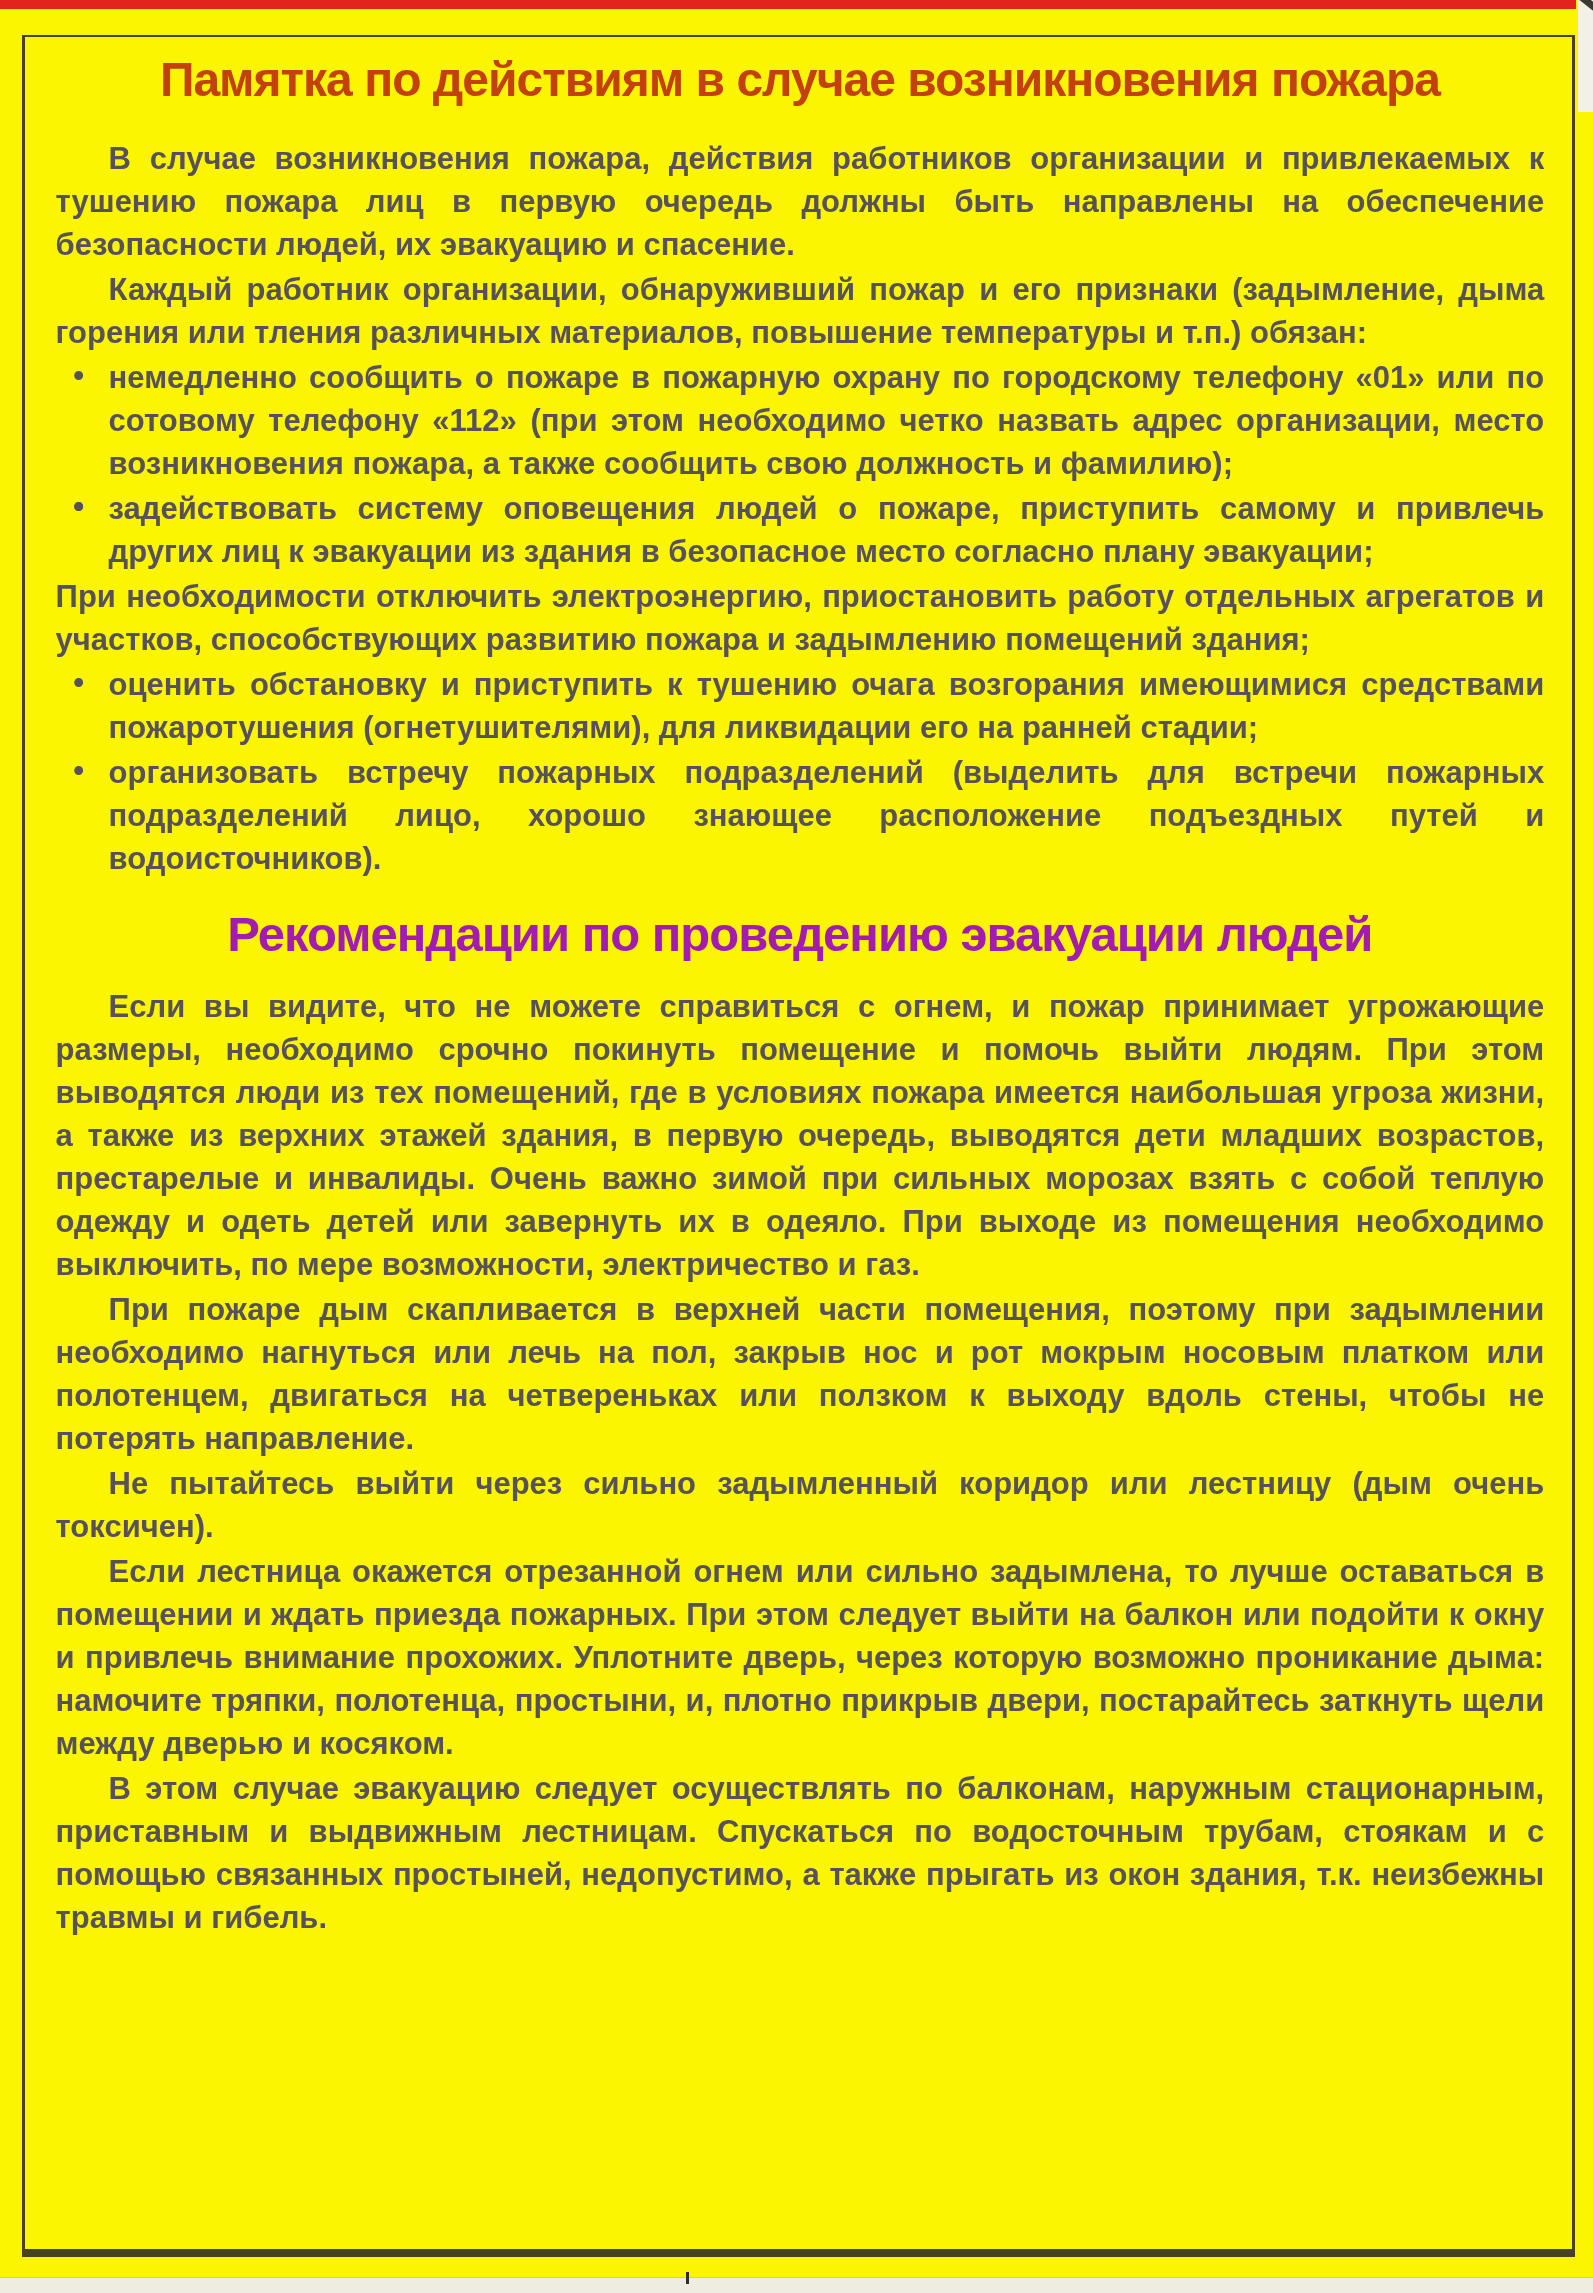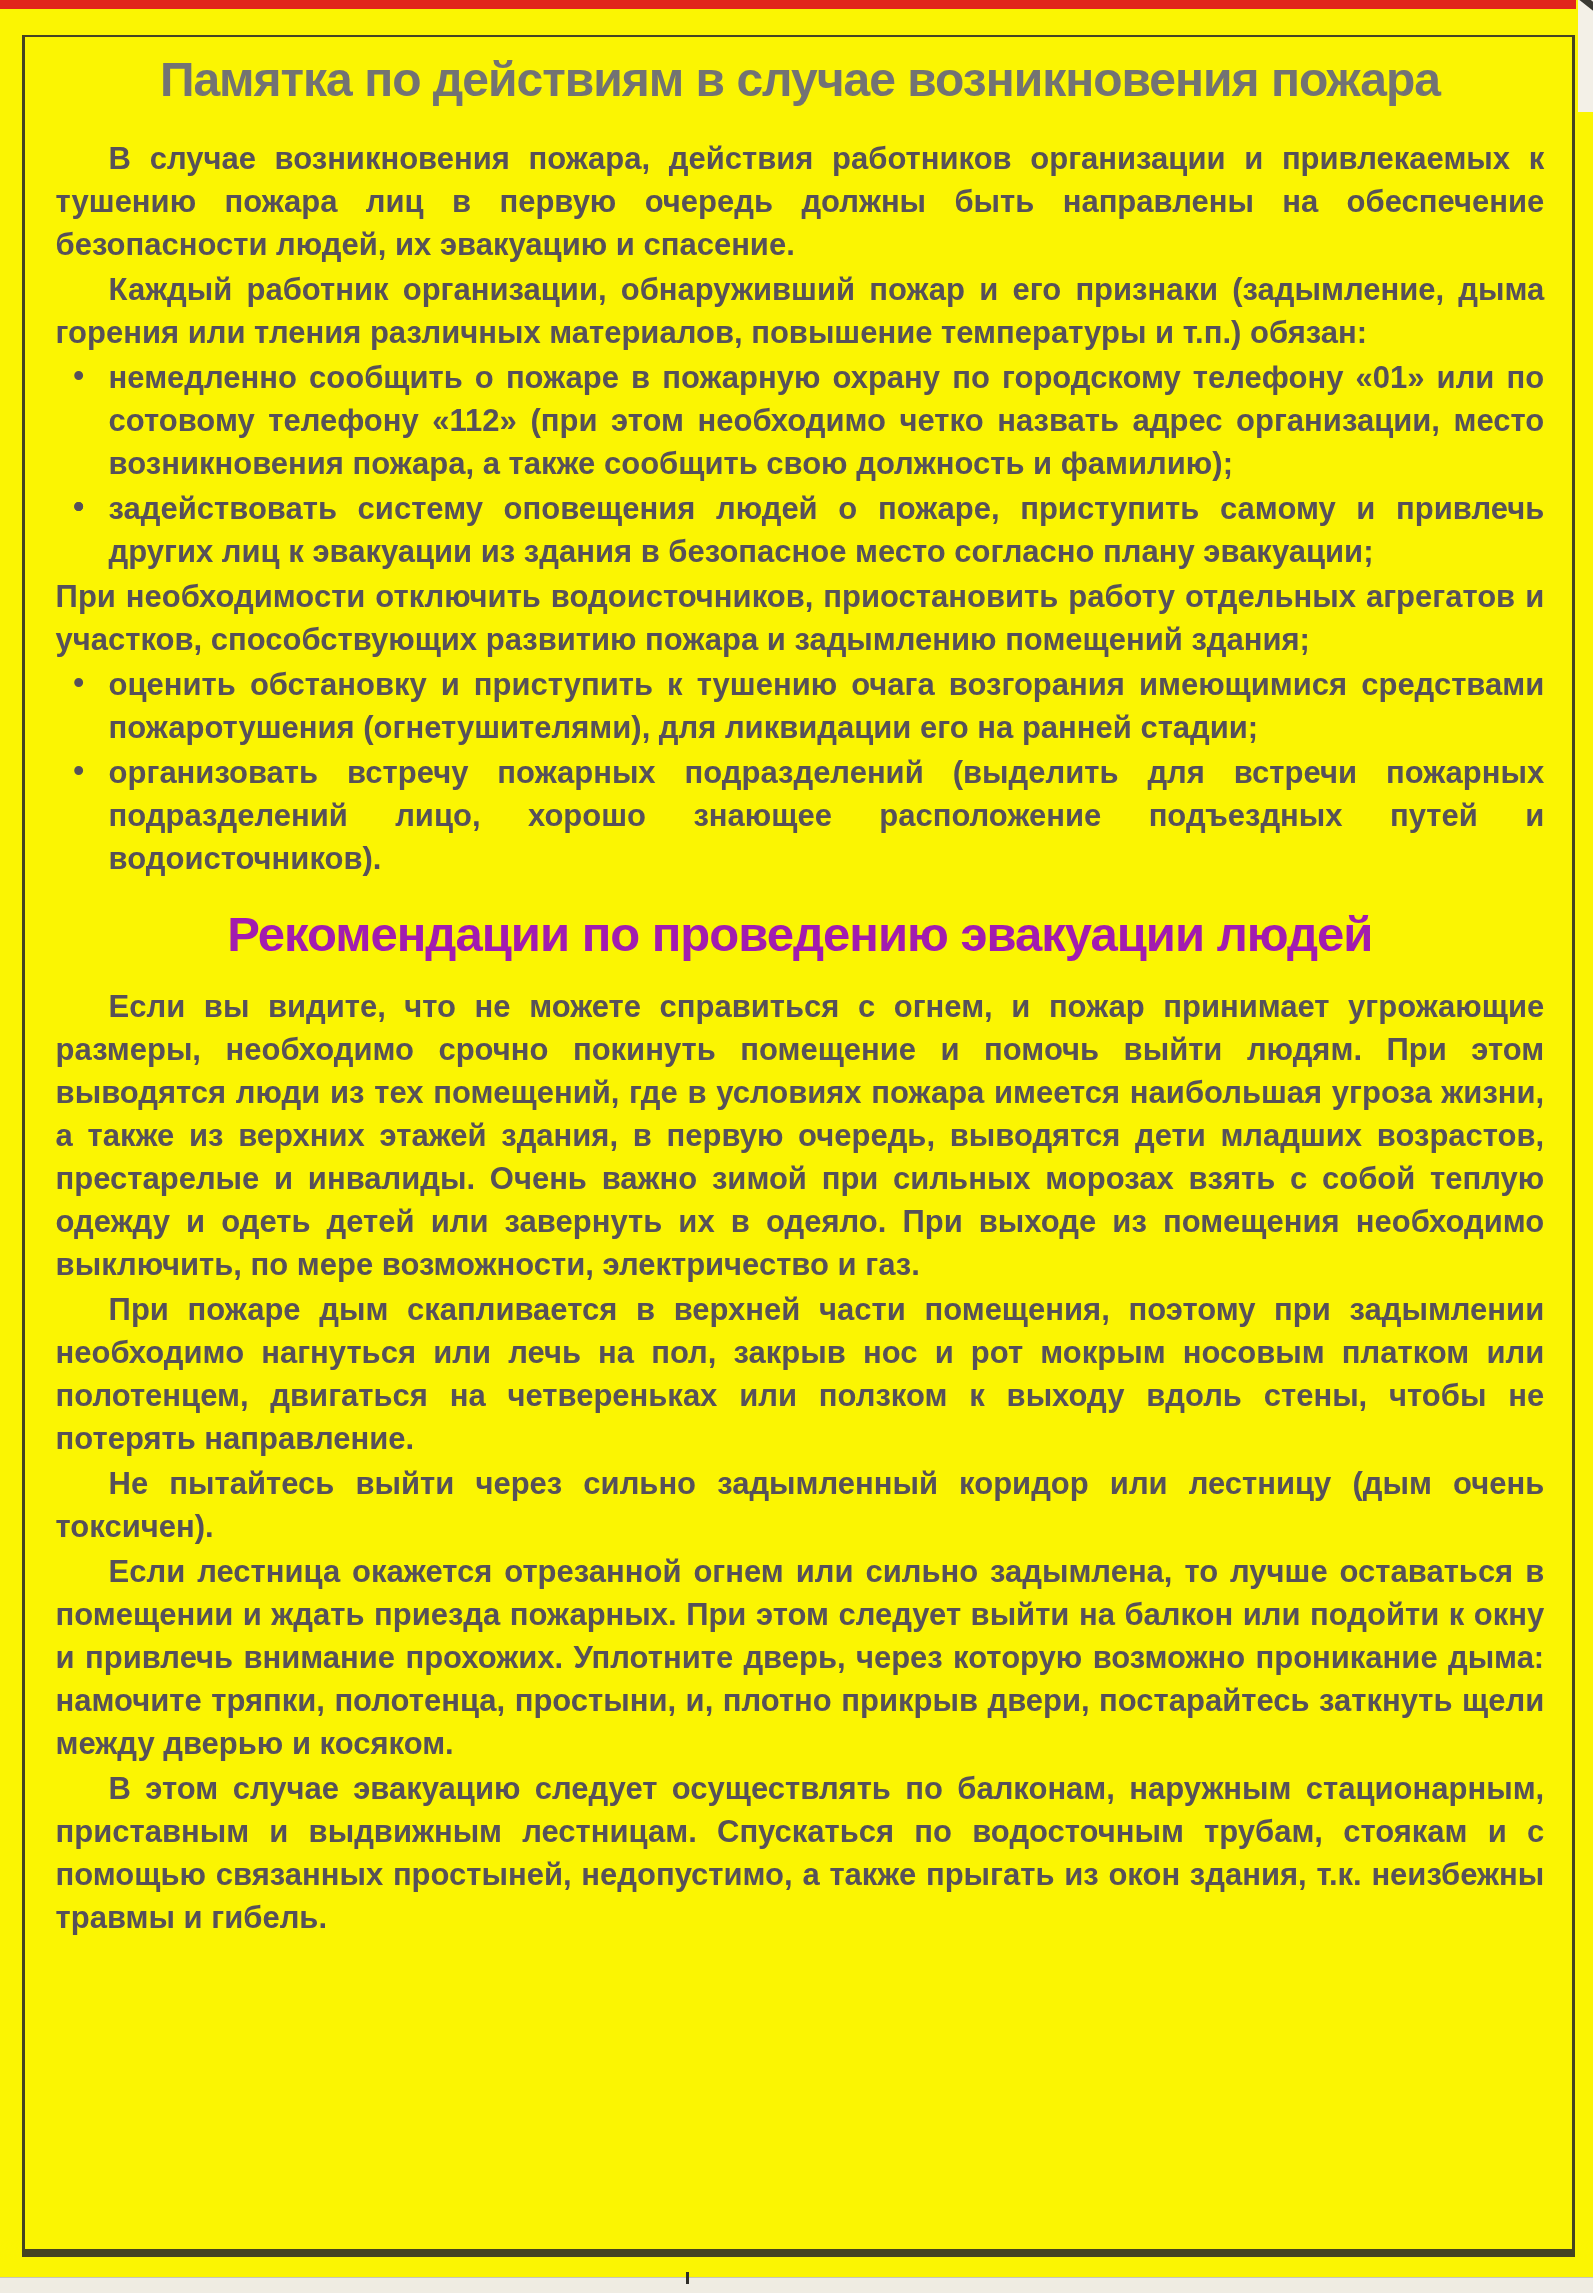--- a/index.html
+++ b/index.html
@@ -50,21 +50,21 @@
     border-bottom-width: 8.8px;
     padding: 5.9px 27.4px 0 31px;
     overflow: hidden;
   }
   .doc-title {
     margin: 9.8px 0 31px 0;
     text-align: center;
     font-size: 48px;
     line-height: 1.12;
     letter-spacing: -1px;
-    color: #737373;
+    color: #c2410c;
   }
   .body-text {
     color: #575159;
     font-size: 31px;
     line-height: 43px;
     text-align: justify;
   }
   p.para {
     margin: 0 0 2px 0;
     text-indent: 53px;
@@ -120,21 +120,21 @@
       </li>
       <li>
         <span class="dot">•</span>
       </li>
       <li>
         <span class="dot">•</span>
         <span>задействовать систему оповещения людей о пожаре, приступить самому и привлечь других лиц к эвакуации из здания в безопасное место согласно плану эвакуации;</span>
       </li>
     </ul>
 
-    <p class="para-flush">При необходимости отключить водоисточников, приостановить работу отдельных агрегатов и участков, способствующих развитию пожара и задымлению помещений здания;</p>
+    <p class="para-flush">При необходимости отключить электроэнергию, приостановить работу отдельных агрегатов и участков, способствующих развитию пожара и задымлению помещений здания;</p>
 
     <ul class="memo-list">
       <li>
         <span class="dot">•</span>
         <span>оценить обстановку и приступить к тушению очага возгорания имеющимися средствами пожаротушения (огнетушителями), для ликвидации его на ранней стадии;</span>
       </li>
       <li>
         <span class="dot">•</span>
         <span>организовать встречу пожарных подразделений (выделить для встречи пожарных подразделений лицо, хорошо знающее расположение подъездных путей и водоисточников).</span>
       </li>

